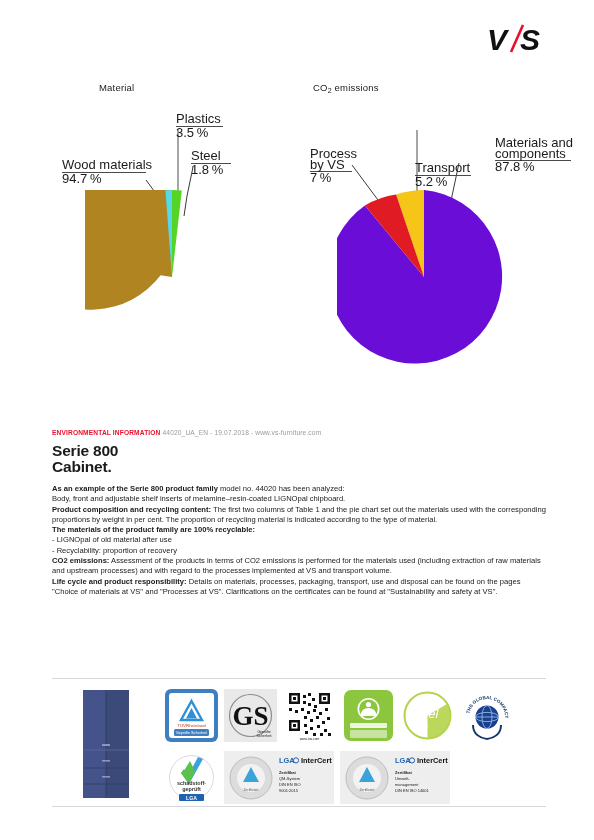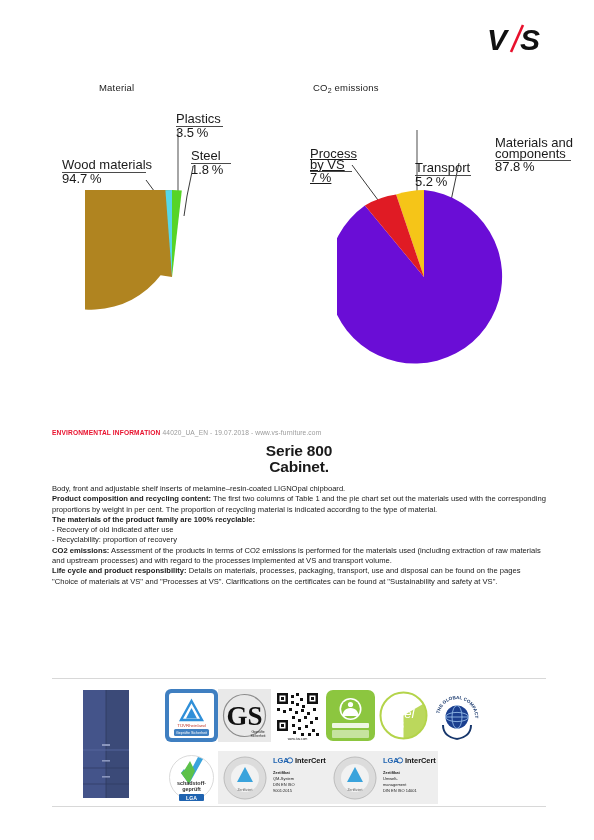--- a/index.html
+++ b/index.html
@@ -61,21 +61,21 @@
   }
   .callout .val { display: block; }
 
   #cal-wood   { left: 62px;  top: 160px; }
   #cal-wood .rule { width: 84px; }
   #cal-plastics { left: 176px; top: 114px; }
   #cal-plastics .rule { width: 47px; }
   #cal-steel  { left: 191px; top: 151px; }
   #cal-steel .rule { width: 40px; }
 
-  #cal-process { left: 310px; top: 149px; text-decoration: underline; }
+  #cal-process { left: 310px; top: 149px; }
   #cal-process .rule { width: 42px; }
   #cal-transport { left: 415px; top: 115px; margin-top: 48px; }
   #cal-transport .rule { width: 56px; }
   #cal-materials { left: 459px; top: 138px; margin-left: 36px; }
   #cal-materials .rule { width: 76px; }
 
   #leaders {
     position: absolute;
     left: 0; top: 0;
     width: 594px; height: 420px;
@@ -100,21 +100,20 @@
   }
   #eyebrow .meta {
     color: #9a9a9a;
   }
   #doc-heading {
     font-size: 15.5px;
     font-weight: bold;
     line-height: 15.5px;
     letter-spacing: -.2px;
     margin-bottom: 10px;
-    text-align: center;
   }
   #doc-heading span { display: block; }
   .para {
     font-size: 7.6px;
     line-height: 10.3px;
     margin: 0 0 0 0;
   }
   .para b { font-weight: bold; }
 
   
@@ -141,21 +140,21 @@
   }
   #badges {
     position: absolute;
     left: 165px;
     top: 689px;
     width: 381px;
   }
   .badge-row {
     display: flex;
     align-items: flex-start;
-    gap: 0;
+    gap: 6px;
     margin-bottom: 5px;
   }
   .badge { flex: none; }
 </style>
 </head>
 <body>
 
 <div id="vs-logo">
   <svg viewBox="0 0 62 34" width="62" height="34">
     <text x="0" y="28" font-family="Liberation Sans, sans-serif" font-size="30" font-weight="bold" font-style="italic" fill="#111">V</text>
@@ -242,24 +241,25 @@
 <div id="doc-body">
   <div id="eyebrow">
     <span class="env">ENVIRONMENTAL INFORMATION</span>
     <span class="meta">44020_UA_EN - 19.07.2018 - www.vs-furniture.com</span>
   </div>
   <div id="doc-heading">
     <span>Serie 800</span>
     <span>Cabinet.</span>
   </div>
   <div id="paragraphs">
+      <div class="para"><b>As an example of the Serie 800 product family</b><span> model no. 44020 has been analyzed:</span></div>
       <div class="para"><span>Body, front and adjustable shelf inserts of melamine–resin-coated LIGNOpal chipboard.</span></div>
       <div class="para"><b>Product composition and recycling content:</b><span> The first two columns of Table 1 and the pie chart set out the materials used with the corresponding proportions by weight in per cent. The proportion of recycling material is indicated according to the type of material.</span></div>
       <div class="para"><b>The materials of the product family are 100% recyclable:</b></div>
-      <div class="para"><span>- Recovery of old indicated after use</span></div>
+      <div class="para"><span>- LIGNOpal of old material after use</span></div>
       <div class="para"><span>- Recyclability: proportion of recovery</span></div>
       <div class="para"><b>CO2 emissions:</b><span> Assessment of the products in terms of CO2 emissions is performed for the materials used (including extraction of raw materials and upstream processes) and with regard to the processes implemented at VS and transport volume.</span></div>
       <div class="para"><b>Life cycle and product responsibility:</b><span> Details on materials, processes, packaging, transport, use and disposal can be found on the pages "Choice of materials at VS" and "Processes at VS". Clarifications on the certificates can be found at "Sustainability and safety at VS".</span></div>
     </div>
 </div>
 
 <div id="footer-rule"></div>
 
 <div id="product-photo">
   <svg viewBox="0 0 52 112" width="52" height="112">

